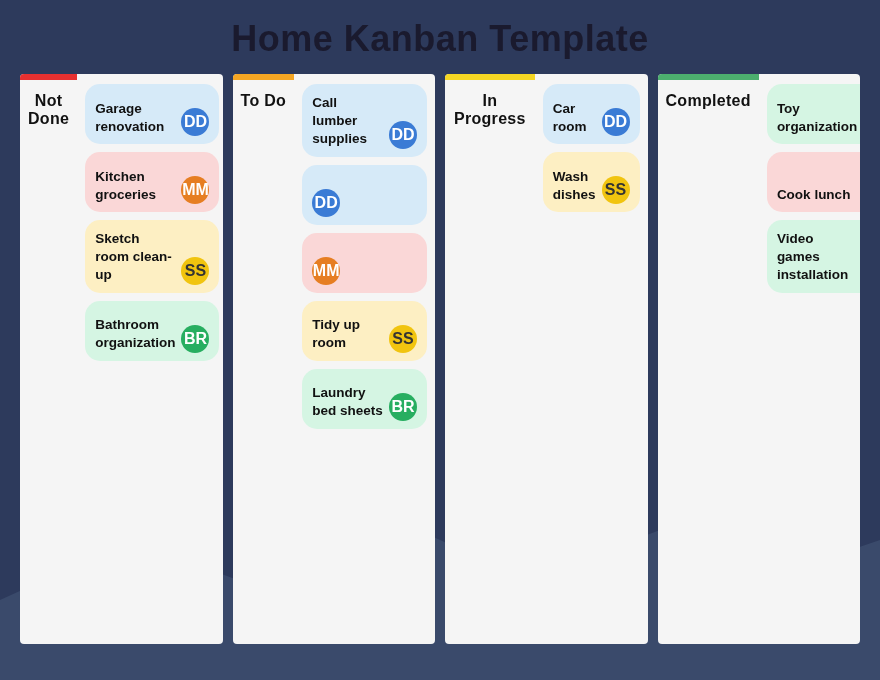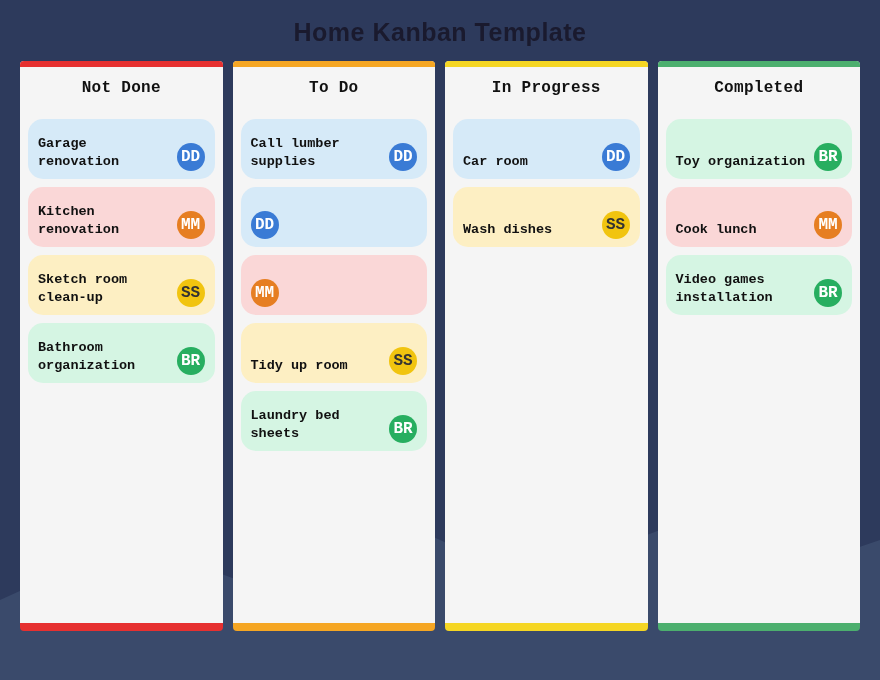--- a/index.html
+++ b/index.html
@@ -24,44 +24,43 @@
       left: 0;
       width: 100%;
       height: 200px;
       background: #3a4a6b;
       clip-path: polygon(0% 100%, 0% 60%, 15% 30%, 30% 55%, 45% 20%, 60% 50%, 75% 25%, 90% 45%, 100% 30%, 100% 100%);
       z-index: 0;
     }
 
     .page-title {
       color: #1a1a2e;
-      font-size: 25px;
+      font-size: 36px;
       font-weight: 900;
       margin-top: 18px;
       margin-bottom: 14px;
       z-index: 1;
       letter-spacing: 0.5px;
     }
 
     .kanban-board {
       display: flex;
       gap: 0;
       width: 850px;
       z-index: 1;
       height: 570px;
     }
 
     .column {
       flex: 1;
       display: flex;
-      flex-direction: column;
+      flex-direction: row;
       margin: 0 5px;
       border-radius: 4px;
       overflow: hidden;
-      font-family: Liberation Mono, monospace;
     }
 
     .column-header {
       text-align: center;
       font-weight: 900;
       font-size: 16px;
       padding: 12px 8px;
       color: #111;
       background: #f5f5f5;
       border-top: 6px solid;
@@ -141,21 +140,21 @@
 
 <div class="kanban-board" id="kanban-board">
 <div class="column column-not-done">
       <div class="column-header">Not Done</div>
       <div class="column-body">
         <div class="card card-blue">
           <div class="card-text">Garage renovation</div>
           <div class="avatar avatar-dd">DD</div>
         </div>
         <div class="card card-pink">
-          <div class="card-text">Kitchen renovation</div>
+          <div class="card-text">Kitchen groceries</div>
           <div class="avatar avatar-mm">MM</div>
         </div>
         <div class="card card-yellow">
           <div class="card-text">Sketch room clean-up</div>
           <div class="avatar avatar-ss">SS</div>
         </div>
         <div class="card card-green">
           <div class="card-text">Bathroom organization</div>
           <div class="avatar avatar-br">BR</div>
         </div>

